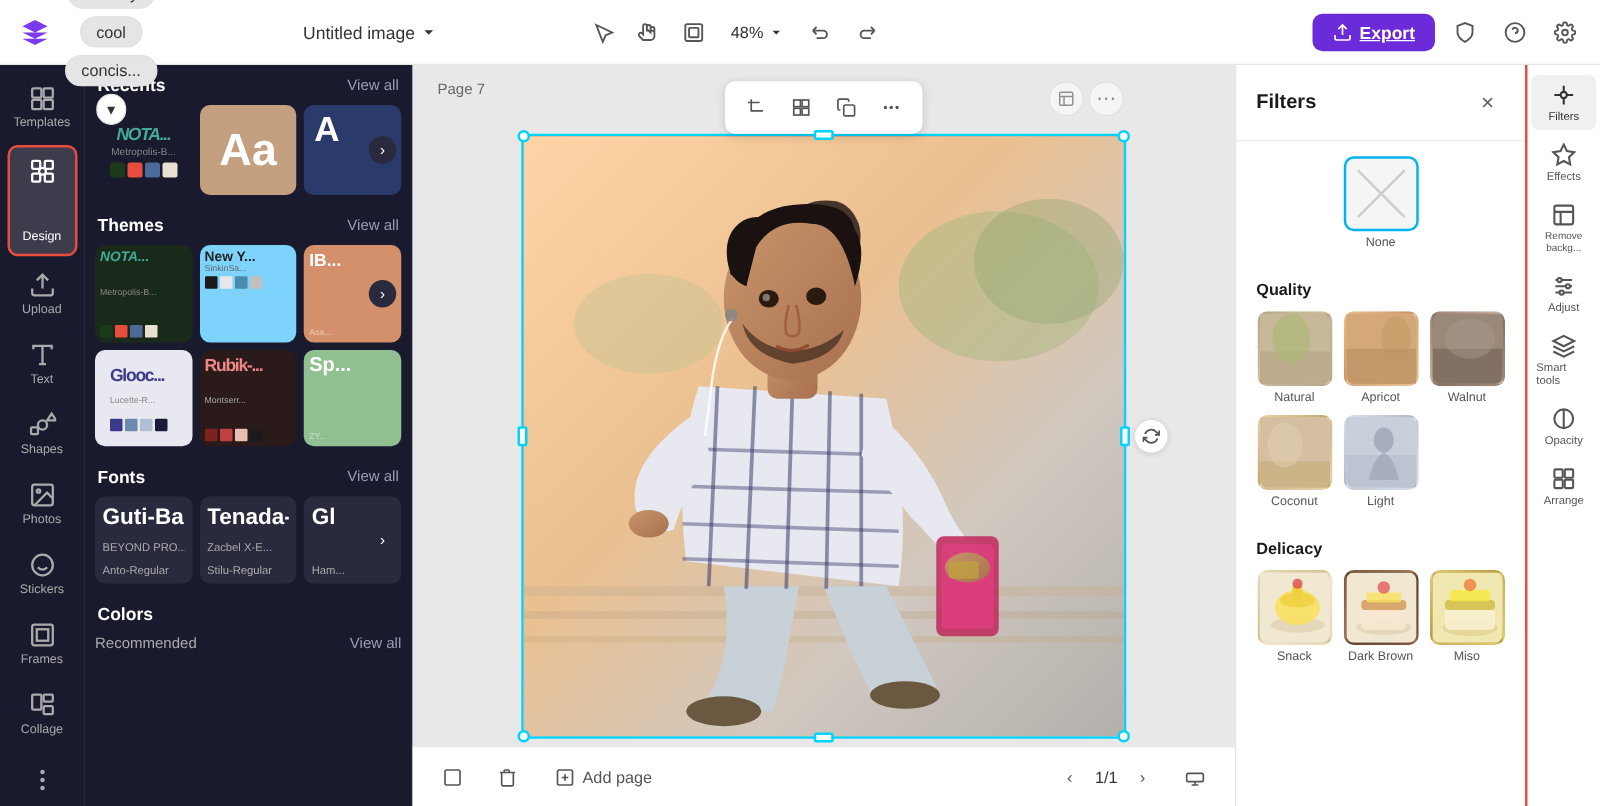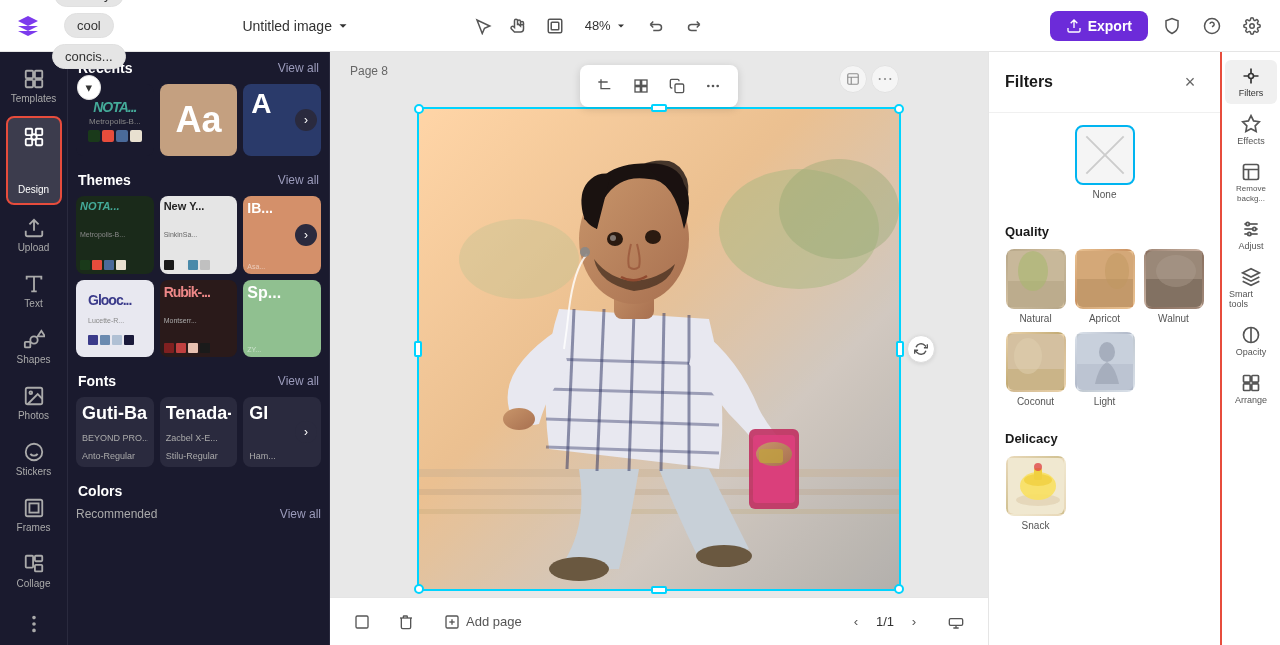--- a/index.html
+++ b/index.html
@@ -12,21 +12,21 @@
     .topbar-tag { padding: 4px 12px; border-radius: 16px; border: 1px solid #e0e0e0; font-size: 13px; color: #333; cursor: pointer; background: #e5e5e5; }
     .topbar-tag.active { background: #1a1a1a; color: #fff; border-color: #1a1a1a; }
     .topbar-tag-more { padding: 4px 8px; border-radius: 16px; border: 1px solid #e0e0e0; font-size: 13px; color: #333; cursor: pointer; background: #fff; }
     .topbar-center { flex: 1; display: flex; align-items: center; justify-content: center; gap: 12px; }
     .topbar-title { display: flex; align-items: center; gap: 4px; font-size: 14px; color: #333; cursor: pointer; }
     .topbar-title svg { width: 14px; height: 14px; }
     .topbar-tools { display: flex; align-items: center; gap: 4px; }
     .tool-btn { width: 32px; height: 32px; border-radius: 6px; border: none; background: transparent; cursor: pointer; display: flex; align-items: center; justify-content: center; color: #555; font-size: 16px; }
     .zoom-btn { display: flex; align-items: center; gap: 4px; padding: 4px 10px; border-radius: 6px; border: none; background: transparent; cursor: pointer; font-size: 13px; color: #333; }
     .topbar-right { display: flex; align-items: center; gap: 8px; }
-    .export-btn { background: #6c2bd9; color: #fff; border: none; border-radius: 8px; padding: 7px 16px; font-size: 14px; font-weight: 600; cursor: pointer; display: flex; align-items: center; gap: 6px; }
+    .export-btn { background: #6c2bd9; color: #fff; border: none; border-radius: 8px; padding: 7px 16px; font-size: 14px; font-weight: 600; cursor: pointer; display: flex; align-items: center; gap: 6px; text-decoration: underline; }
     .topbar-icon-btn { width: 32px; height: 32px; border-radius: 6px; border: none; background: transparent; cursor: pointer; display: flex; align-items: center; justify-content: center; color: #555; }
 
     
     .main { display: flex; flex: 1; overflow: hidden; }
 
     
     .icon-sidebar { width: 68px; background: #1a1a2e; display: flex; flex-direction: column; align-items: center; padding: 8px 0; gap: 4px; border-right: 1px solid #2a2a3e; }
     .icon-sidebar-item { width: 56px; padding: 8px 4px; display: flex; flex-direction: column; align-items: center; gap: 3px; border-radius: 8px; cursor: pointer; color: #aaa; font-size: 10px; }
     .icon-sidebar-item.active { background: rgba(255,255,255,0.15); color: #fff; border: 2px solid #e74c3c; gap: 36px; }
     .icon-sidebar-item svg { width: 22px; height: 22px; }
@@ -332,21 +332,21 @@
           <div style="font-size:11px; font-weight:900; color:#4a9; font-style:italic;">NOTA...</div>
           <div style="font-size:7px; color:#888;">Metropolis-B...</div>
           <div style="display:flex; gap:2px; margin-top:2px;">
             <div style="width:10px;height:10px;background:#1a3a1a;border-radius:1px;"></div>
             <div style="width:10px;height:10px;background:#e74c3c;border-radius:1px;"></div>
             <div style="width:10px;height:10px;background:#4a6a9a;border-radius:1px;"></div>
             <div style="width:10px;height:10px;background:#e8e0d0;border-radius:1px;"></div>
           </div>
         </div>
 
-        <div class="theme-card" style="background:#e5e5e5; padding:4px; display:flex; flex-direction:column; justify-content:space-between; min-height:72px;">
+        <div class="theme-card" style="background:#7dd3fc; padding:4px; display:flex; flex-direction:column; justify-content:flex-start; min-height:72px;">
           <div style="font-size:11px; font-weight:700; color:#222;">New Y...</div>
           <div style="font-size:7px; color:#666;">SinkinSa...</div>
           <div style="display:flex; gap:2px; margin-top:2px;">
             <div style="width:10px;height:10px;background:#1a1a1a;border-radius:1px;"></div>
             <div style="width:10px;height:10px;background:#e8e8e8;border-radius:1px;"></div>
             <div style="width:10px;height:10px;background:#4a8aaa;border-radius:1px;"></div>
             <div style="width:10px;height:10px;background:#c0c0c0;border-radius:1px;"></div>
           </div>
         </div>
 
@@ -414,21 +414,21 @@
         <span class="panel-section-title">Colors</span>
       </div>
       <div style="display:flex; justify-content:space-between; align-items:flex-end; margin-bottom:6px;">
         <span style="font-size:12px; color:#aaa;">Recommended</span>
         <span class="panel-view-all">View all</span>
       </div>
     </div>
   </div>
 
   <div class="canvas-area">
-    <span class="canvas-label">Page 8</span>
+    <span class="canvas-label">Page 7</span>
 
     <div class="canvas-container">
       <div class="canvas-image-wrapper">
 
         <div class="canvas-toolbar">
           <button class="canvas-toolbar-btn">
             <svg viewBox="0 0 24 24" width="16" height="16" fill="none" stroke="currentColor" stroke-width="2">
                 <path d="M6 2v14h14M2 6h14"></path>
               </svg>
           </button>
@@ -690,21 +690,49 @@
               <ellipse cx="30" cy="42" rx="22" ry="6" fill="#e0d0b0" opacity="0.7"></ellipse>
               <ellipse cx="30" cy="28" rx="18" ry="14" fill="#f8e060" opacity="0.9"></ellipse>
               <ellipse cx="30" cy="22" rx="14" ry="6" fill="#f0d040" opacity="0.8"></ellipse>
               <rect x="26" y="10" width="8" height="12" fill="#f0d040" rx="2"></rect>
               <circle cx="30" cy="9" r="4" fill="#e04848" opacity="0.8"></circle>
             </svg>
           </div>
           <span class="filter-label">Snack</span>
         </div>
 
-
+        <div class="filter-item">
+          <div class="filter-thumb ft-darkbrown">
+            <svg viewBox="0 0 60 60" width="60" height="60">
+              <rect width="60" height="60" fill="#f0e8d0"></rect>
+
+              <ellipse cx="30" cy="44" rx="22" ry="6" fill="#e0d0b0" opacity="0.7"></ellipse>
+              <rect x="12" y="26" width="36" height="20" rx="4" fill="#f8e8d0" opacity="0.9"></rect>
+              <rect x="12" y="22" width="36" height="8" rx="3" fill="#d4a060" opacity="0.9"></rect>
+              <rect x="16" y="16" width="28" height="8" rx="2" fill="#f8e060" opacity="0.8"></rect>
+              <circle cx="30" cy="12" r="5" fill="#e04848" opacity="0.7"></circle>
+            </svg>
+          </div>
+          <span class="filter-label">Dark Brown</span>
+        </div>
+
+        <div class="filter-item">
+          <div class="filter-thumb ft-miso">
+            <svg viewBox="0 0 60 60" width="60" height="60">
+              <rect width="60" height="60" fill="#f0e8b0"></rect>
+
+              <ellipse cx="30" cy="44" rx="22" ry="7" fill="#e0d090" opacity="0.7"></ellipse>
+              <rect x="10" y="28" width="40" height="18" rx="4" fill="#f8f0d0" opacity="0.9"></rect>
+              <rect x="10" y="22" width="40" height="8" rx="3" fill="#d4c050" opacity="0.9"></rect>
+              <rect x="14" y="14" width="32" height="9" rx="2" fill="#f8e840" opacity="0.8"></rect>
+              <circle cx="30" cy="10" r="5" fill="#f07030" opacity="0.7"></circle>
+            </svg>
+          </div>
+          <span class="filter-label">Miso</span>
+        </div>
       </div>
     </div>
   </div>
 
   <div class="right-icon-sidebar">
     <div class="right-icon-item active">
       <svg viewBox="0 0 24 24" width="20" height="20" fill="none" stroke="currentColor" stroke-width="2">
           <circle cx="12" cy="12" r="3"></circle>
           <path d="M3 12h6M15 12h6M12 3v6M12 15v6"></path>
         </svg>

